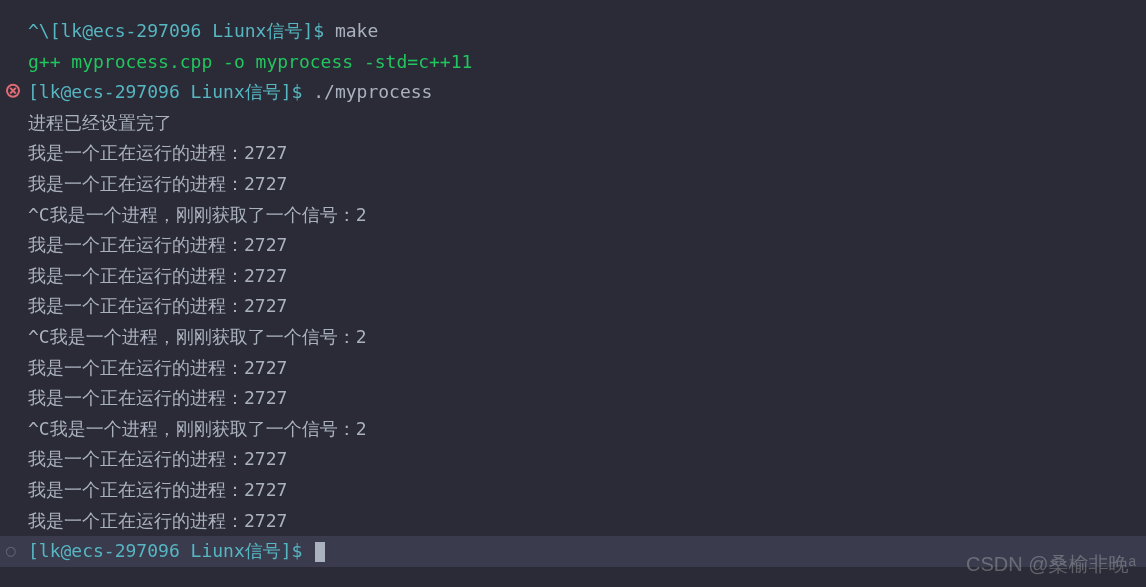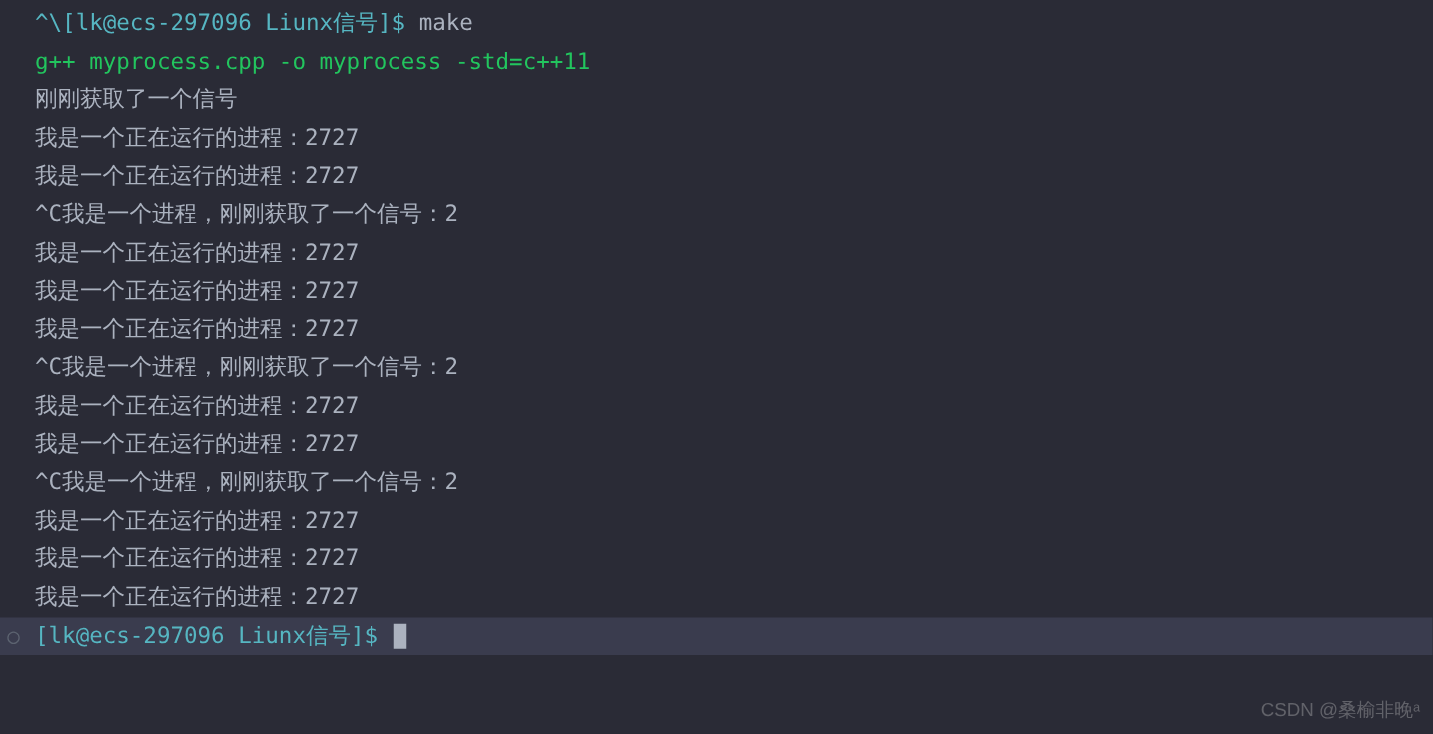--- a/index.html
+++ b/index.html
@@ -12,21 +12,21 @@
       color: #d8dee9;
       font-family: 'DejaVu Sans Mono', 'Consolas', monospace;
       font-size: 18px;
       line-height: 1.7;
       width: 1146px;
       height: 587px;
       overflow: hidden;
       position: relative;
     }
     .terminal {
-      padding: 4px 0 0 0;
+      padding: 16px 0 0 0;
     }
     .line {
       white-space: pre;
       padding-left: 28px;
       position: relative;
     }
     .gutter-icon {
       position: absolute;
       left: 6px;
       top: 50%;
@@ -82,31 +82,32 @@
     }
     .bottom-line {
       background-color: #3a3c4e;
       padding-left: 28px;
     }
     .watermark {
       position: absolute;
       bottom: 6px;
       right: 10px;
       color: rgba(200, 200, 200, 0.35);
-      font-size: 15px;
+      font-size: 20px;
       font-family: sans-serif;
     }
   </style>
 </head>
 <body>
 
 <div class="terminal">
   <div class="line"><span class="prompt-user">^\[lk@ecs-297096 Liunx信号]$ </span><span class="command">make</span></div>
   <div class="line"><span class="output">g++ myprocess.cpp -o myprocess -std=c++11</span></div>
-  <div class="line"><span class="chinese">刚刚获取了一个信号</span></div>
+  <div class="line"><span class="gutter-icon"><span class="red-circle"></span></span><span class="prompt-user">[lk@ecs-297096 Liunx信号]$ </span><span class="command">./myprocess</span></div>
+  <div class="line"><span class="chinese">进程已经设置完了</span></div>
   <div class="line"><span class="chinese">我是一个正在运行的进程：2727</span></div>
   <div class="line"><span class="chinese">我是一个正在运行的进程：2727</span></div>
   <div class="line"><span class="chinese">^C我是一个进程，刚刚获取了一个信号：2</span></div>
   <div class="line"><span class="chinese">我是一个正在运行的进程：2727</span></div>
   <div class="line"><span class="chinese">我是一个正在运行的进程：2727</span></div>
   <div class="line"><span class="chinese">我是一个正在运行的进程：2727</span></div>
   <div class="line"><span class="chinese">^C我是一个进程，刚刚获取了一个信号：2</span></div>
   <div class="line"><span class="chinese">我是一个正在运行的进程：2727</span></div>
   <div class="line"><span class="chinese">我是一个正在运行的进程：2727</span></div>
   <div class="line"><span class="chinese">^C我是一个进程，刚刚获取了一个信号：2</span></div>

